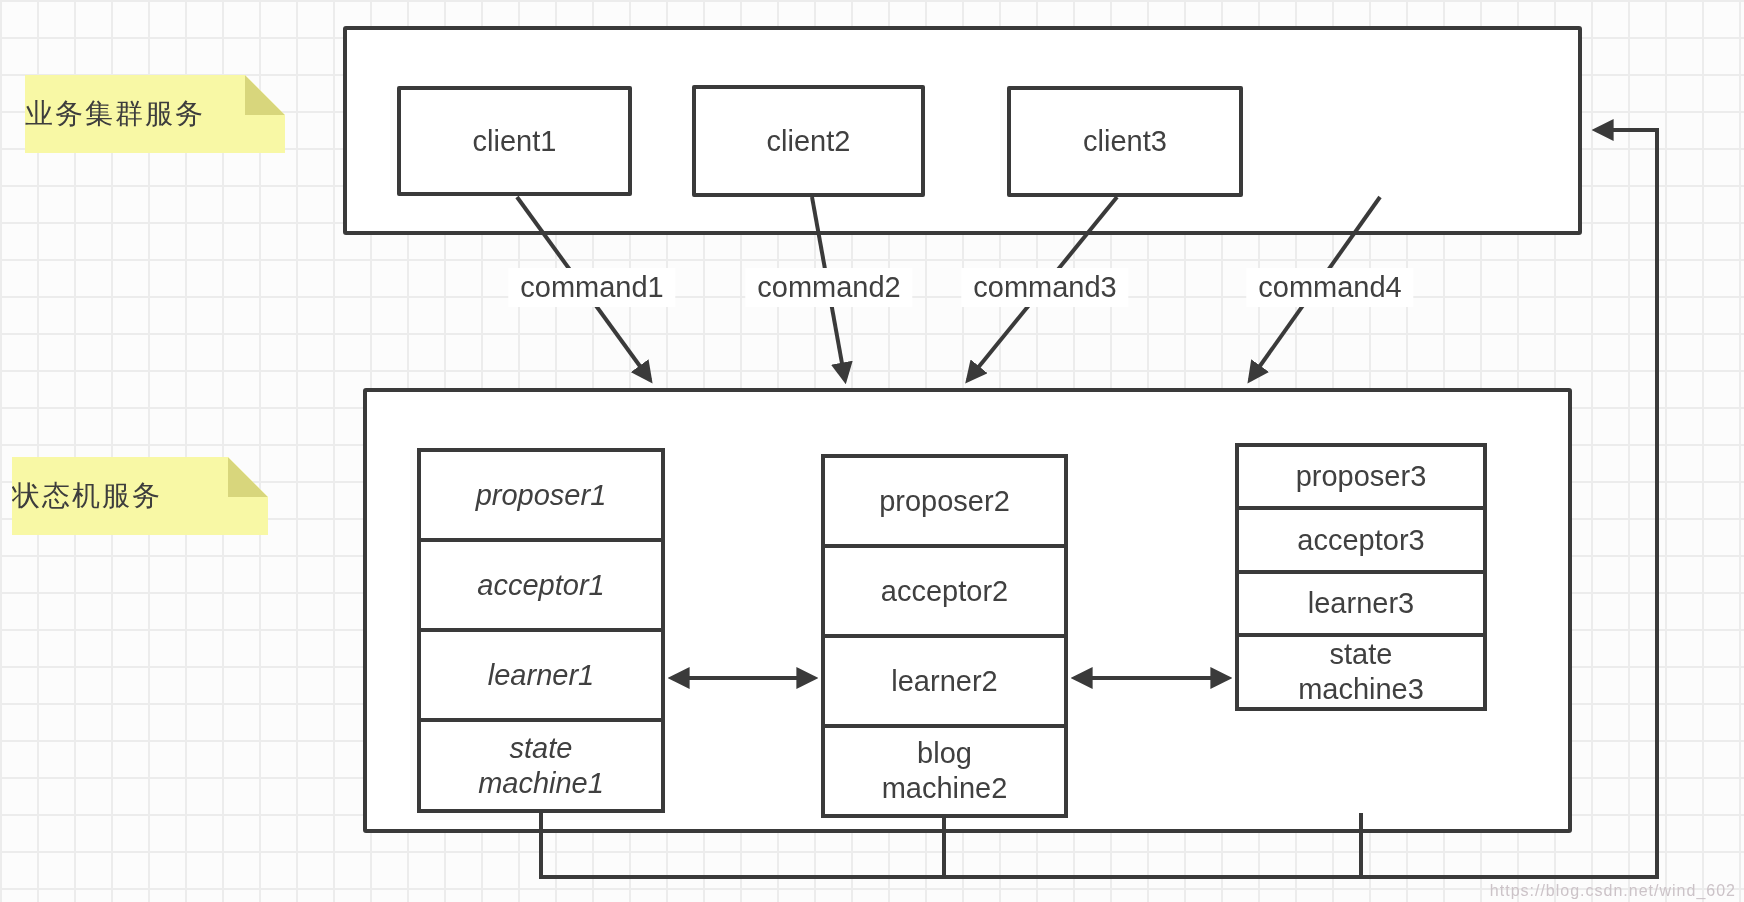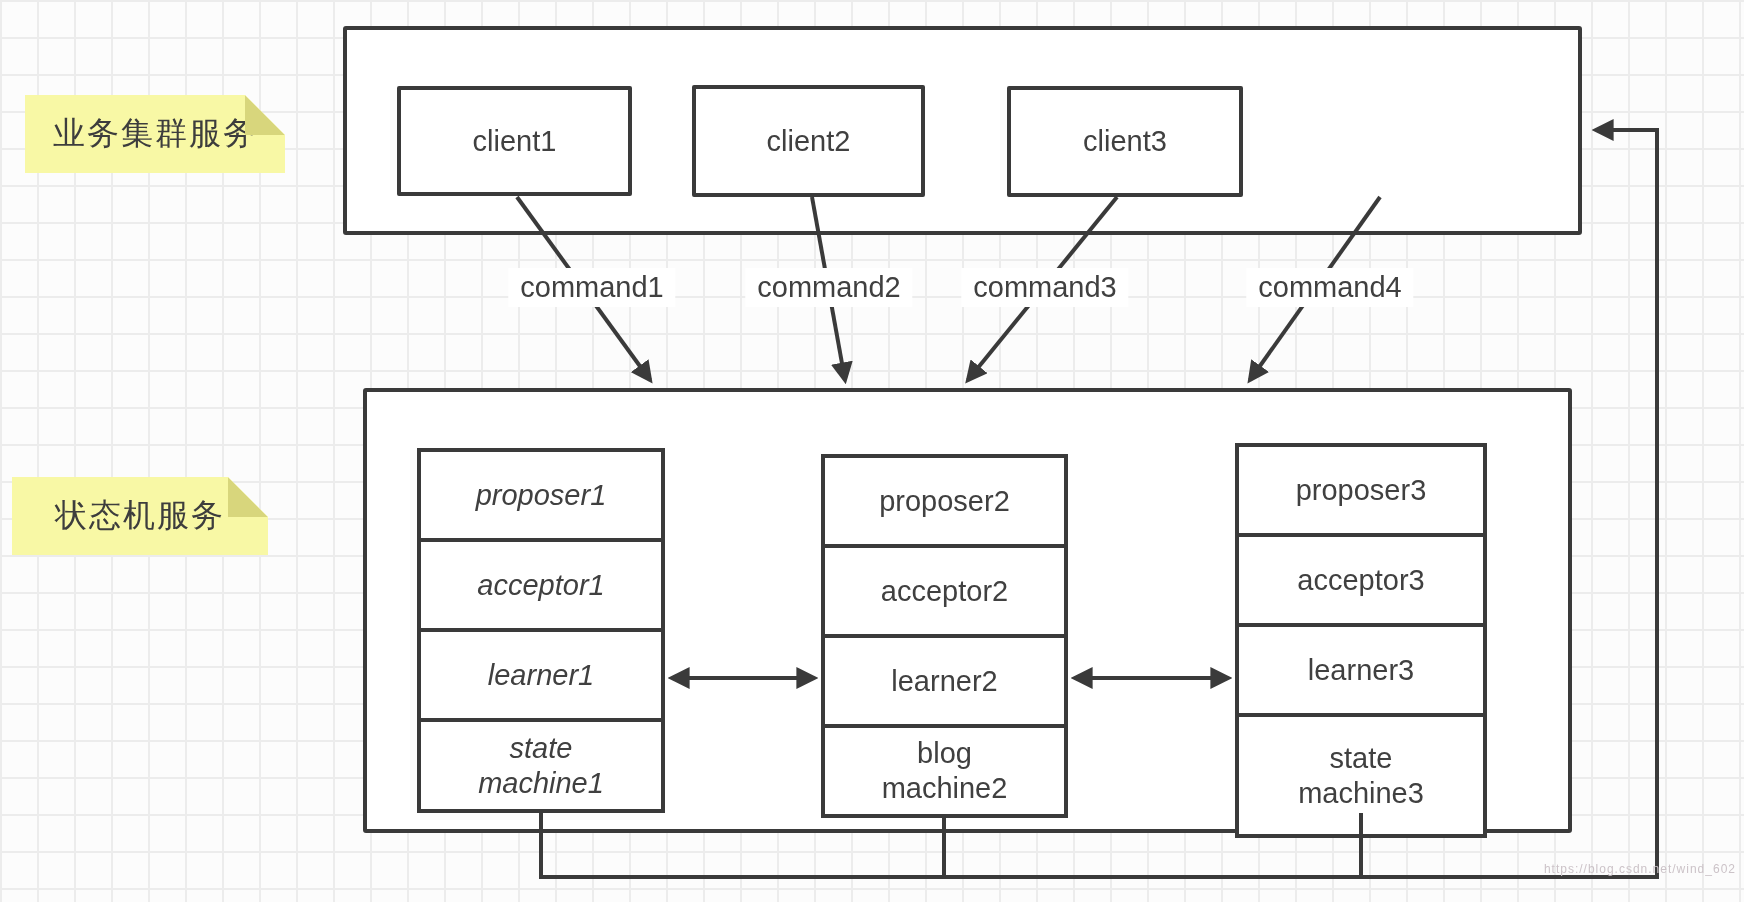--- a/index.html
+++ b/index.html
@@ -40,33 +40,32 @@
   .stack .row:first-child{ height:86px; }
   .stack .row:last-child{ flex:1; }
   #arrow-layer{ position:absolute; left:0; top:0; z-index:3; pointer-events:none; }
   .cmd-label{
     position:absolute; z-index:4; background:#fff; padding:3px 12px;
     font-size:29px; color:var(--text); white-space:nowrap;
     transform:translateX(-50%);
   }
   .note{
     position:absolute; z-index:2; background:var(--note-fill);
-    display:flex; align-items:center; justify-content:center;
-    font-size:32px; letter-spacing:2px; color:#3d3d3d;
+    display:flex; align-items:center; justify-content:flex-start;
+    font-size:28px; letter-spacing:2px; color:#3d3d3d;
     clip-path:polygon(0 0, calc(100% - 40px) 0, 100% 40px, 100% 100%, 0 100%);
-    margin-top:20px;
   }
   .note .fold{
     position:absolute; top:0; right:0; width:40px; height:40px;
     background:var(--note-fold);
     clip-path:polygon(0 0, 100% 100%, 0 100%);
   }
   .watermark{
-    position:absolute; right:8px; top:862px; z-index:5;
-    font-size:12px; color:var(--watermark); letter-spacing:1px;
+    position:absolute; right:8px; top:882px; z-index:5;
+    font-size:16px; color:var(--watermark); letter-spacing:1px;
   }
   .stroke{ stroke:#3a3a3a; stroke-width:4; fill:none; }
 </style>
 </head>
 <body>
 
 <div id="canvas">
 
   <div class="note" style="left:25px; top:75px; width:260px; height:78px;">
     <span>业务集群服务</span>
@@ -96,21 +95,21 @@
     <div class="row">acceptor1</div>
     <div class="row">learner1</div>
     <div class="row" style="padding:0 40px;">state machine1</div>
   </div>
   <div class="stack" style="left:821px; top:454px; width:247px; height:364px;">
     <div class="row">proposer2</div>
     <div class="row">acceptor2</div>
     <div class="row">learner2</div>
     <div class="row" style="padding:0 40px;">blog machine2</div>
   </div>
-  <div class="stack" style="left:1235px; top:443px; width:252px; height:395px;">
+  <div class="stack" style="left:1235px; top:443px; width:252px; height:268px;">
     <div class="row">proposer3</div>
     <div class="row">acceptor3</div>
     <div class="row">learner3</div>
     <div class="row" style="padding:0 40px;">state machine3</div>
   </div>
 
   <svg id="arrow-layer" width="1744" height="902" viewBox="0 0 1744 902">
     <defs>
       <marker id="arr" viewBox="0 0 10 10" refX="8" refY="5" markerWidth="5.5" markerHeight="5.5" orient="auto">
         <path d="M0,0 L10,5 L0,10 z" fill="#3a3a3a"></path>

